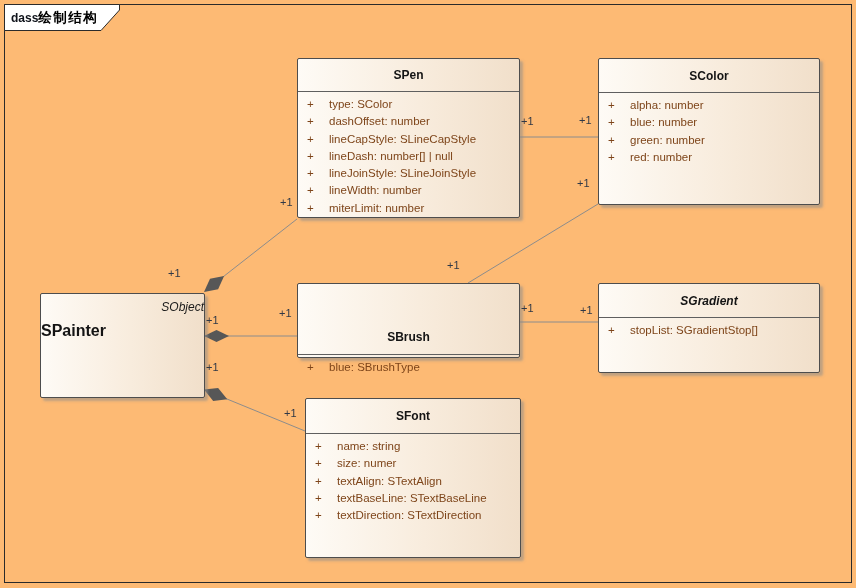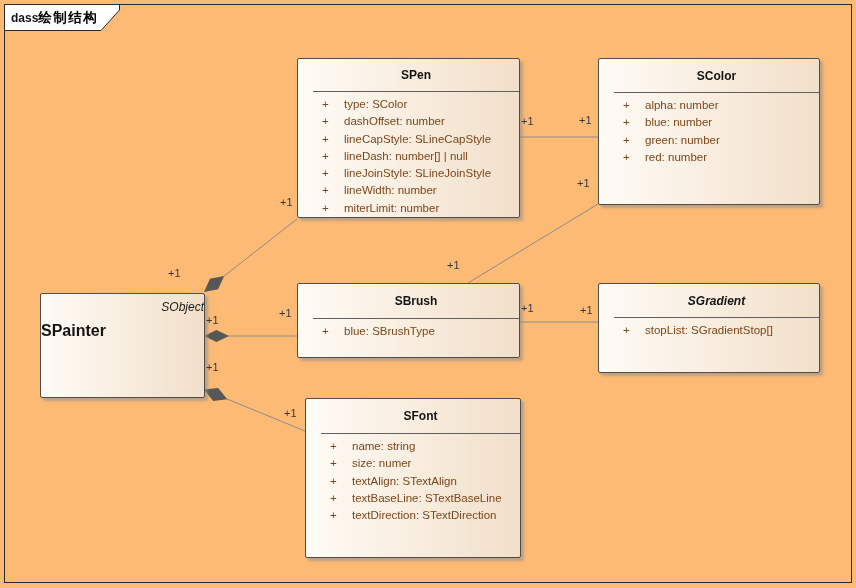--- a/index.html
+++ b/index.html
@@ -15,21 +15,20 @@
   #frame-tab-text{
     position:absolute;left:11px;top:8px;white-space:nowrap;
   }
   #frame-tab-text .prefix{font-size:12px;font-weight:700;color:#10141c;letter-spacing:0px;}
   #frame-tab-text .main{font-size:13.5px;font-weight:700;color:#000;letter-spacing:1.5px;}
   .uml-class{
     position:absolute;box-sizing:border-box;
     background:linear-gradient(90deg,#fefbf6 0%,#f8ecdd 55%,#f1dfca 100%);
     border:1px solid #4d4d4d;border-radius:2px;
     box-shadow:3px 3px 2.5px rgba(140,140,140,0.55);
-    padding-left:15px;
   }
   .uml-header{
     display:flex;align-items:center;justify-content:center;
     font-size:12px;font-weight:700;color:#141414;
     border-bottom:1px solid #5f5f5f;box-sizing:border-box;
   }
   .uml-header.italic{font-style:italic;}
   .uml-body{padding-top:4px;}
   .attr-row{
     display:grid;grid-template-columns:22px 1fr;
@@ -131,21 +130,21 @@
           <span>green: number</span>
         </div>
       <div class="attr-row">
           <span class="vis">+</span>
           <span>red: number</span>
         </div>
     </div>
   </div>
 
   <div class="uml-class" style="left:297px;top:283px;width:223px;height:75px;">
-    <div class="uml-header" style="height:35px;">SBrush</div>
+    <div class="uml-header" style="height:35px;margin-top:36px;">SBrush</div>
     <div class="uml-body">
       <div class="attr-row">
           <span class="vis">+</span>
           <span>blue: SBrushType</span>
         </div>
     </div>
   </div>
 
   <div class="uml-class" style="left:598px;top:283px;width:222px;height:90px;">
     <div class="uml-header italic" style="height:34px;">SGradient</div>

